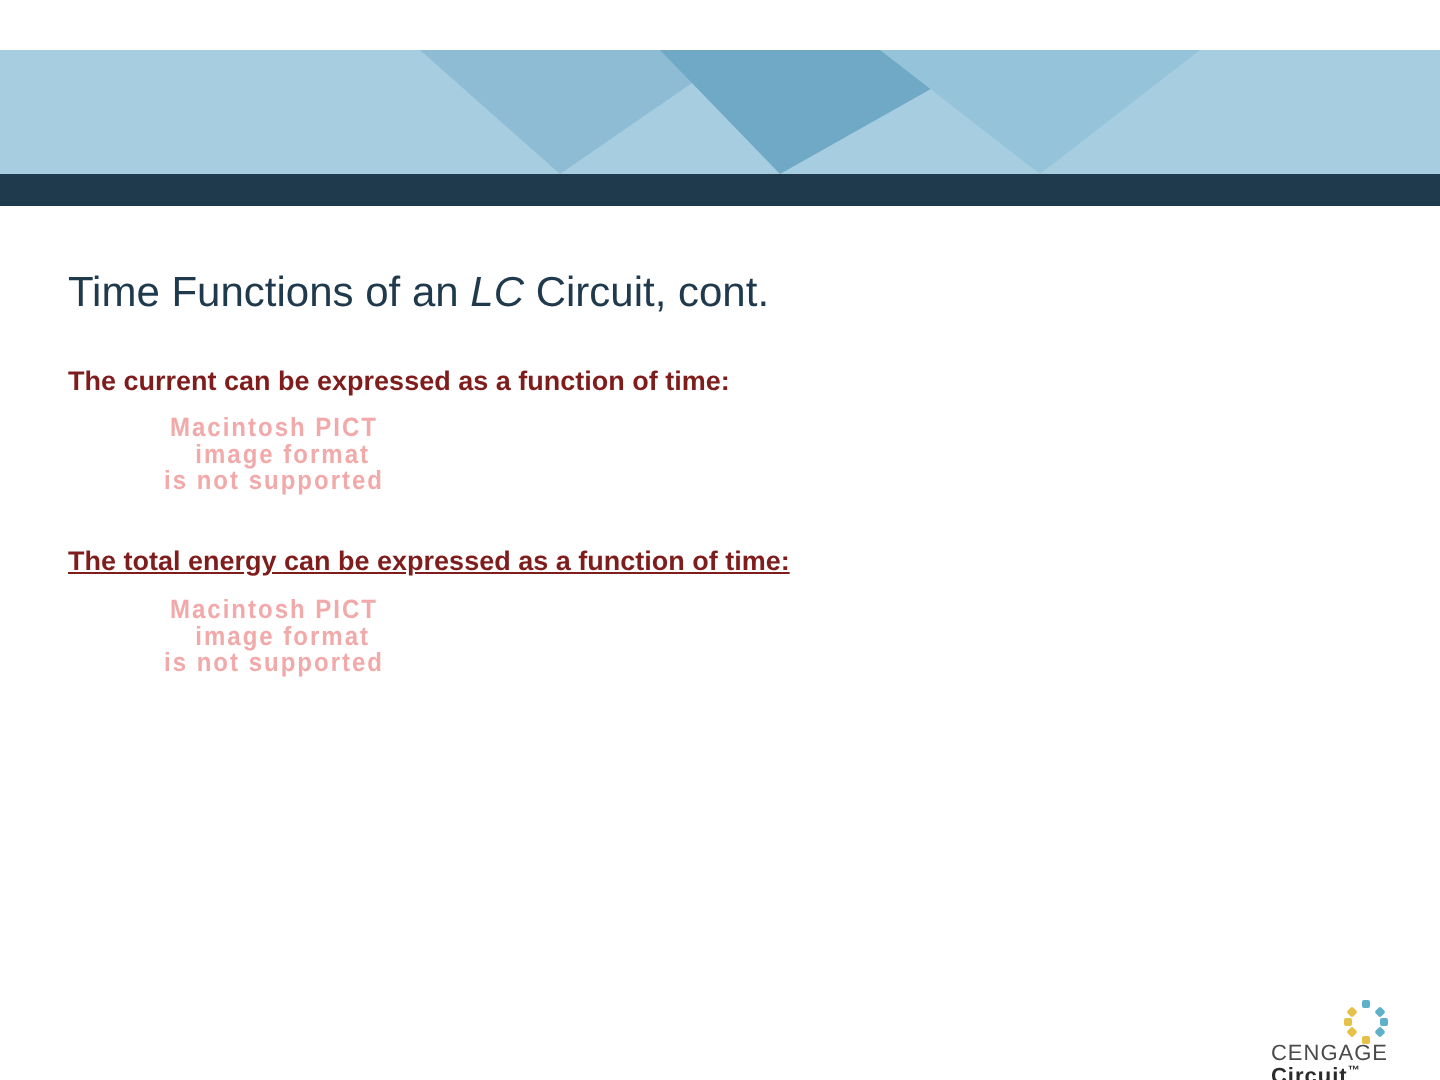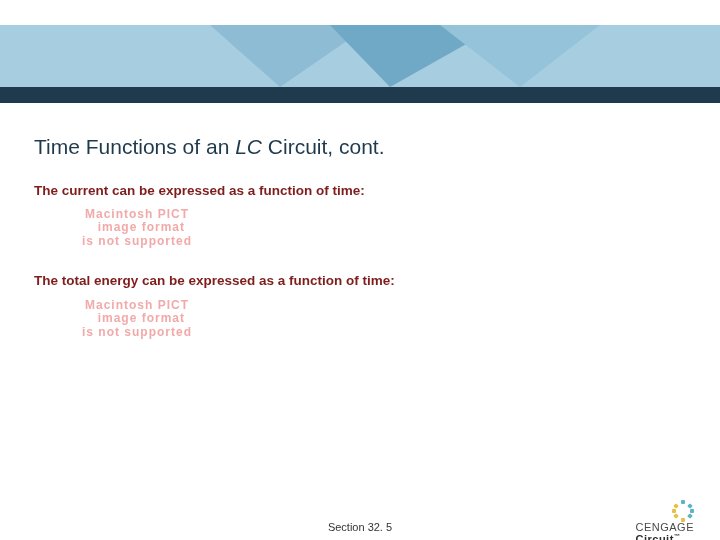--- a/index.html
+++ b/index.html
@@ -16,21 +16,21 @@
   .tri2 { top: 0; left: 330px; width: 0; height: 0; border-left: 60px solid transparent; border-right: 110px solid transparent; border-top: 62px solid #6fa9c5; }
   .tri3 { top: 0; left: 440px; width: 0; height: 0; border-left: 80px solid transparent; border-right: 80px solid transparent; border-top: 62px solid #94c3da; }
 
   
   .title { position: absolute; top: 110px; left: 34px; font-size: 21px; color: #1f3a4d; font-weight: 400; }
   .title .ital { font-style: italic; }
 
   
   .body-line { position: absolute; left: 34px; font-size: 13.5px; font-weight: bold; color: #7f1d1d; }
   .line1 { top: 158px; }
-  .line2 { top: 248px; }
+  .line2 { top: 248px; text-decoration: underline; }
 
   
   .pict { position: absolute; left: 82px; color: #f2a9a9; font-family: Arial, sans-serif; font-size: 12px; font-weight: bold; line-height: 1.0; letter-spacing: 1px; text-align: center; transform: scaleY(1.1); white-space: pre; }
   .pict1 { top: 184px; }
   .pict2 { top: 275px; }
 
   
   .section-label { position: absolute; bottom: 32px; left: 0; width: 100%; text-align: center; font-size: 11px; color: #333; }
 
   
@@ -74,21 +74,20 @@
   <p class="body-line line1">The current can be expressed as a function of time:</p>
   <div class="pict pict1">Macintosh PICT
   image format
 is not supported</div>
 
   <p class="body-line line2">The total energy can be expressed as a function of time:</p>
   <div class="pict pict2">Macintosh PICT
   image format
 is not supported</div>
 
-  <div class="section-label">Section  32. 5</div>
 
   <div class="logo">
     <div class="logo-row">
       <div class="logo-mark">
         <div class="burst b1"></div>
           <div class="burst b2"></div>
           <div class="burst b3"></div>
           <div class="burst b4"></div>
         <div class="burst b5"></div>
           <div class="burst b6"></div>

